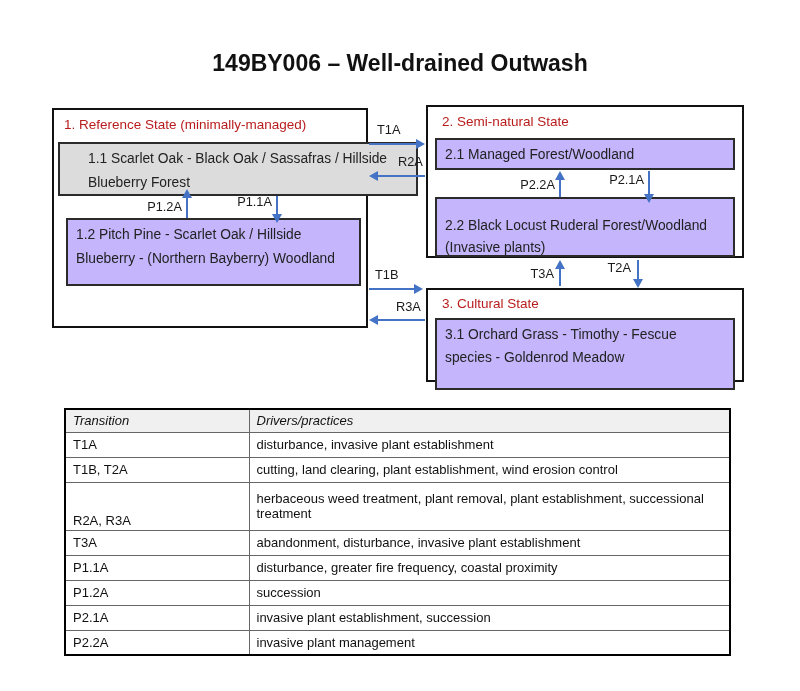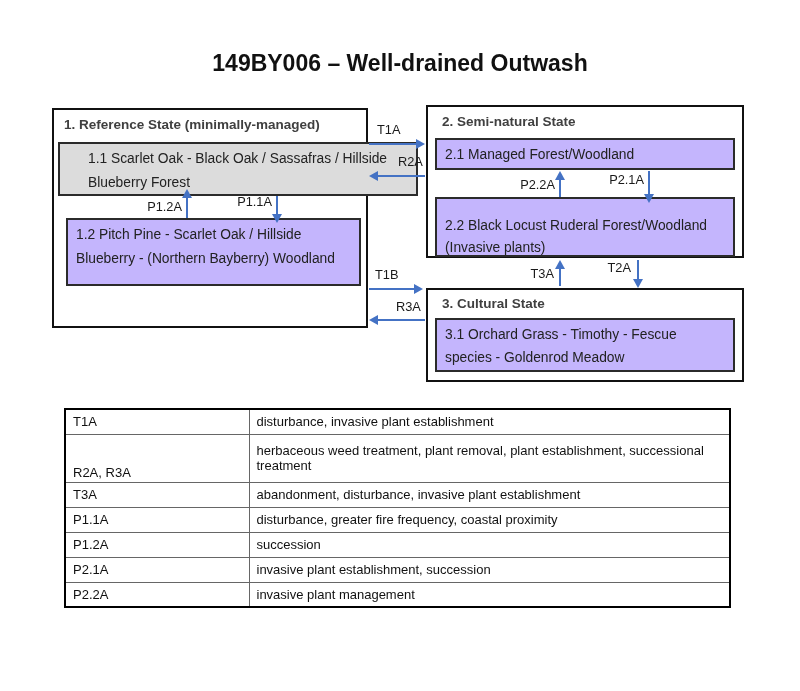--- a/index.html
+++ b/index.html
@@ -10,21 +10,21 @@
   }
   .page-title {
     position:absolute; left:0; top:50px; width:800px; text-align:center;
     font-size:23px; font-weight:bold; color:#111;
   }
   
   .state-box {
     position:absolute; border:2.5px solid #111; background:#fff;
   }
   .state-title {
-    position:absolute; left:10px; top:7px; font-weight:bold; font-size:13.5px; color:#404040;
+    position:absolute; left:10px; top:7px; font-weight:normal; font-size:13.5px; color:#b91c1c;
     white-space:nowrap;
   }
   .community-box {
     position:absolute; border:2px solid #2b2b2b; background:#c4b5fd;
     font-size:13.8px; line-height:23.5px; padding:3px 8px; overflow:hidden; color:#222;
   }
   .community-box.shaded { background:#dcdcdc; }
   
   .harrow { position:absolute; height:2px; background:#4472c4; }
   .harrow.dir-right::after {
@@ -104,27 +104,35 @@
 <span class="arrow-label ralign" style="left:594px; top:172px; width:50px;">P2.1A</span>
 
 <div class="varrow dir-up" style="left:559px; top:268px; height:18px;"></div>
 <span class="arrow-label ralign" style="left:508px; top:266px; width:46px;">T3A</span>
 <div class="varrow dir-down" style="left:637px; top:260px; height:20px;"></div>
 <span class="arrow-label ralign" style="left:587px; top:260px; width:44px;">T2A</span>
 
 <div class="state-box" style="left:426px; top:288px; width:318px; height:94px;">
   <div class="state-title" style="left:14px; top:6px;">3.  Cultural State</div>
 </div>
-<div class="community-box" style="left:435px; top:318px; width:300px; height:54px; line-height:23px;">3.1 Orchard Grass - Timothy - Fescue species - Goldenrod Meadow</div>
+<div class="community-box" style="left:435px; top:318px; width:300px; height:72px; line-height:23px;">3.1 Orchard Grass - Timothy - Fescue species - Goldenrod Meadow</div>
 
 <table class="trans-table">
   <tbody>
+      <tr>
+    <th class="col-transition">Transition</th>
+    <th>Drivers/practices</th>
+  </tr>
   <tr class="row-std">
     <td class="col-transition">T1A</td>
     <td>disturbance, invasive plant establishment</td>
+  </tr>
+  <tr class="row-std">
+    <td class="col-transition">T1B, T2A</td>
+    <td>cutting, land clearing, plant establishment, wind erosion control</td>
   </tr>
   <tr class="row-tall">
     <td class="col-transition">R2A, R3A</td>
     <td>herbaceous weed treatment, plant removal, plant establishment, successional treatment</td>
   </tr>
   <tr class="row-std">
     <td class="col-transition">T3A</td>
     <td>abandonment, disturbance, invasive plant establishment</td>
   </tr>
   <tr class="row-std">

